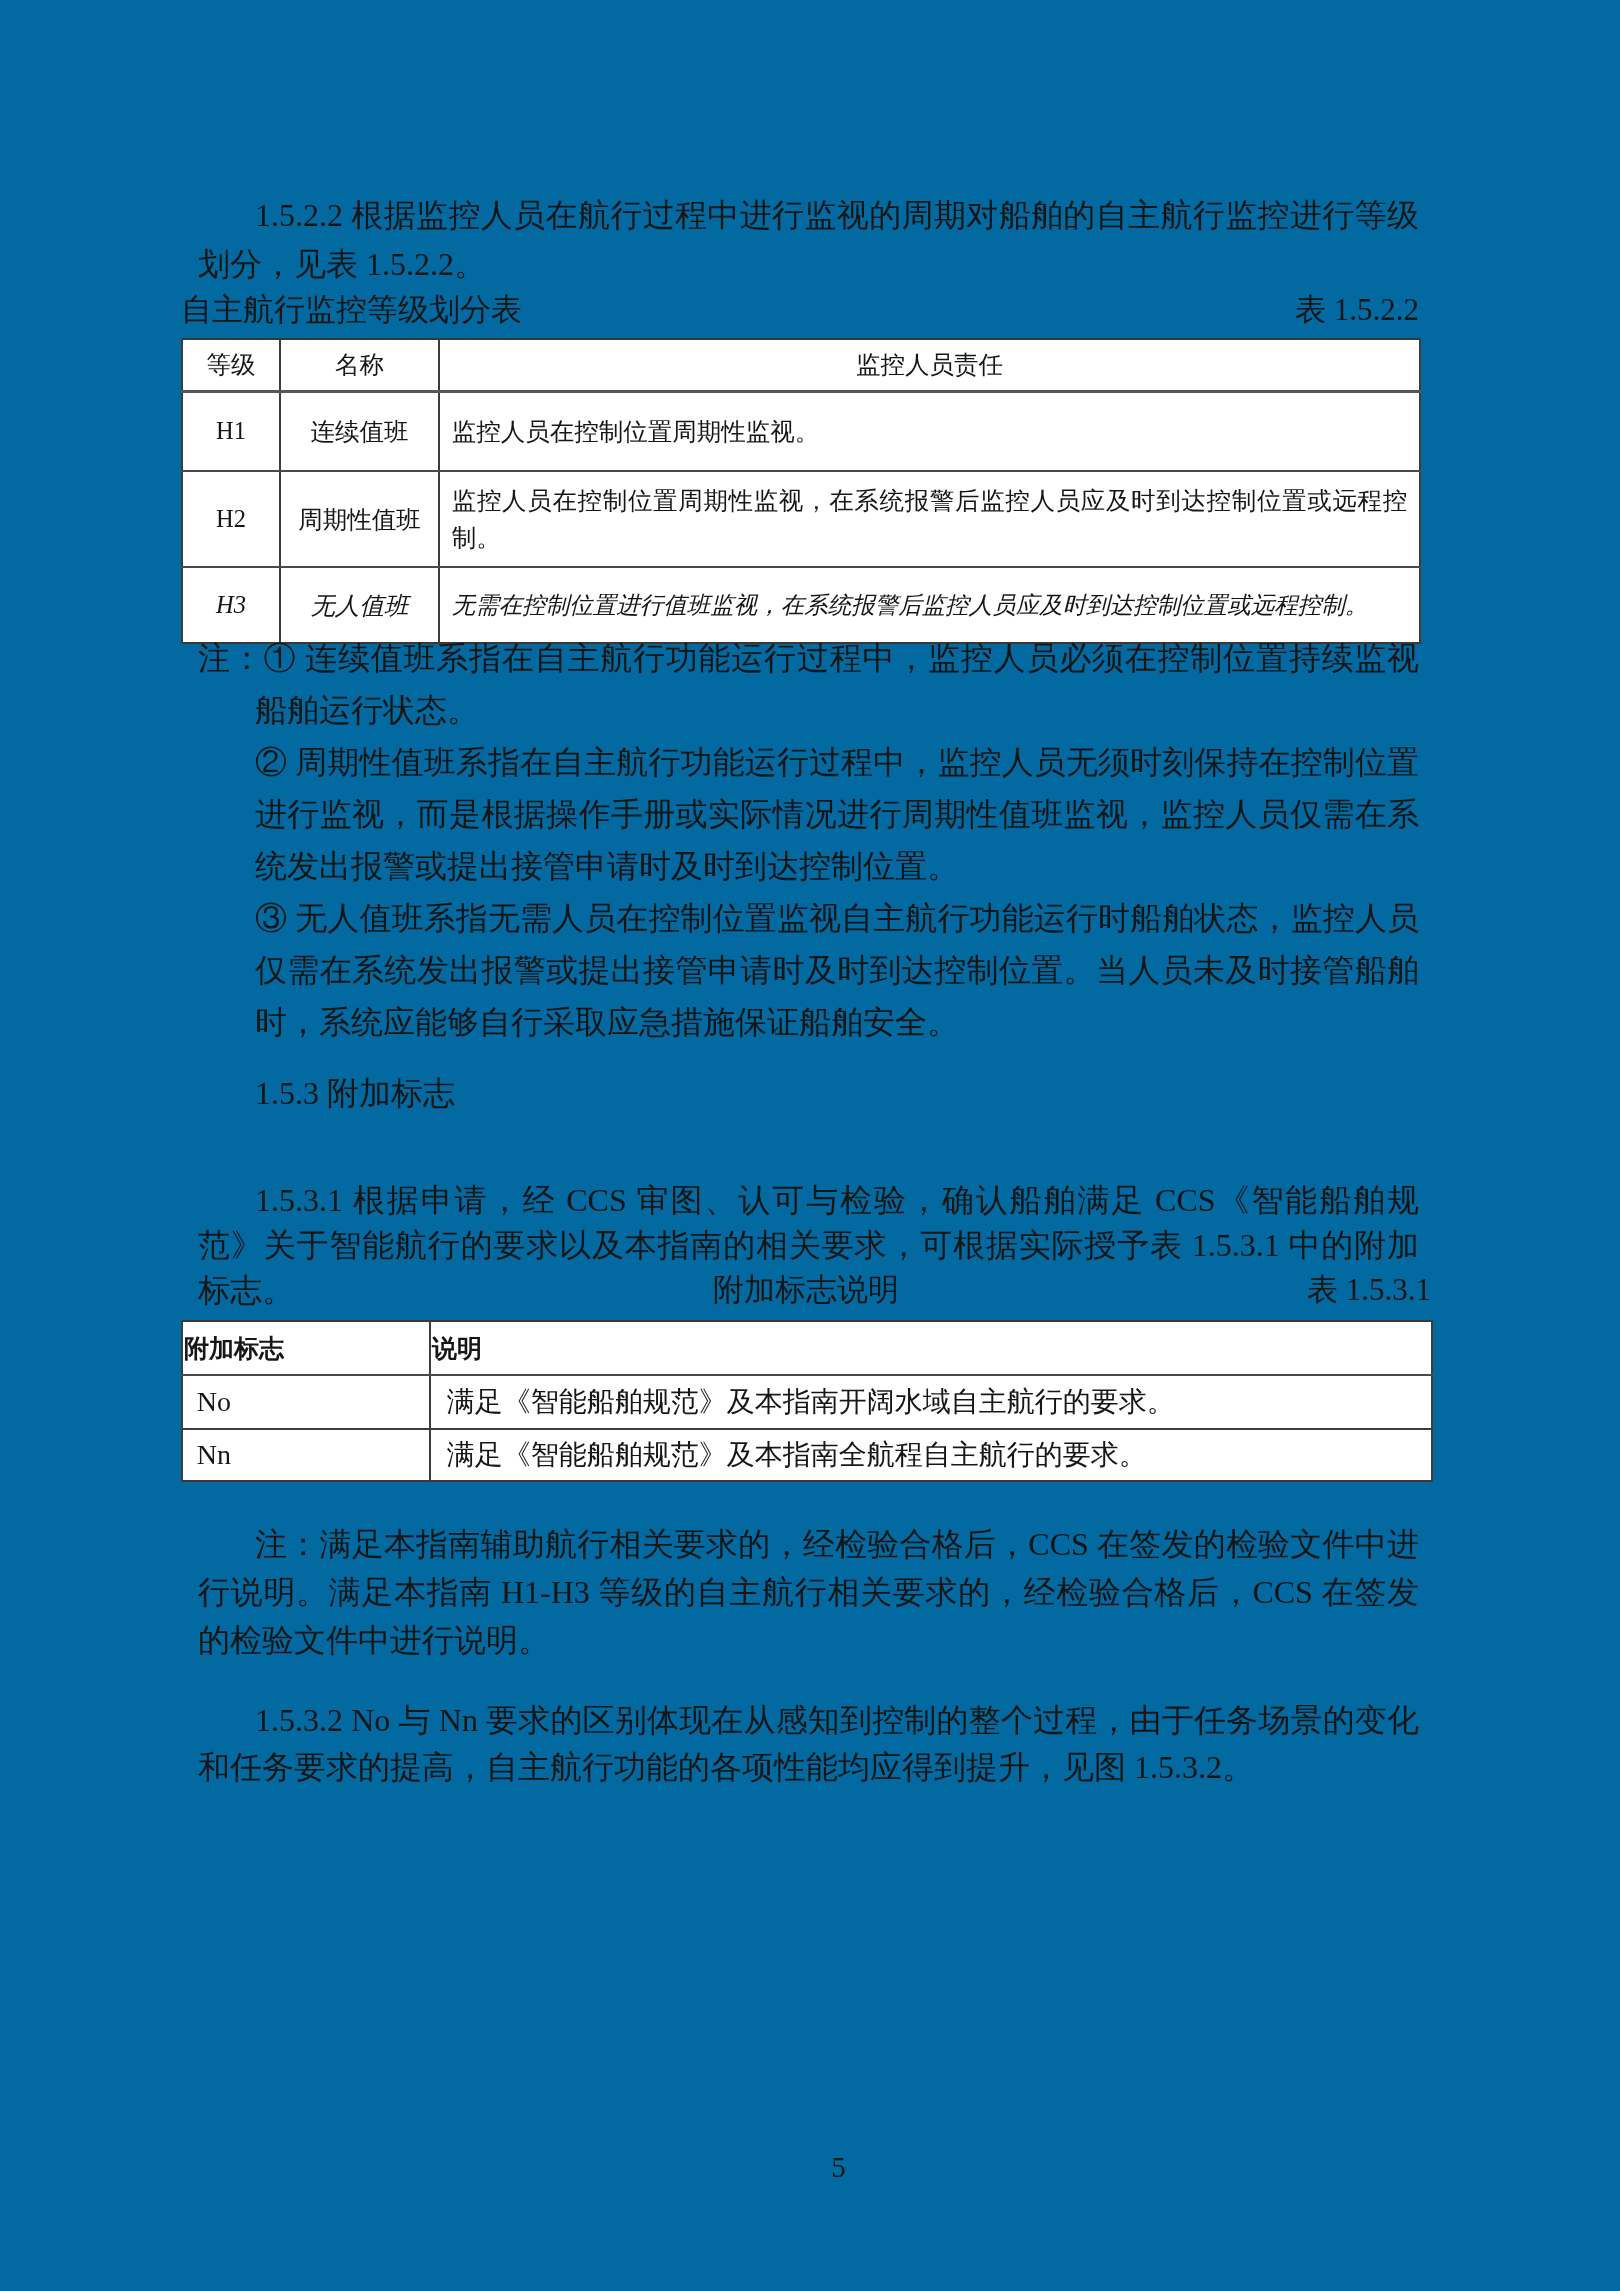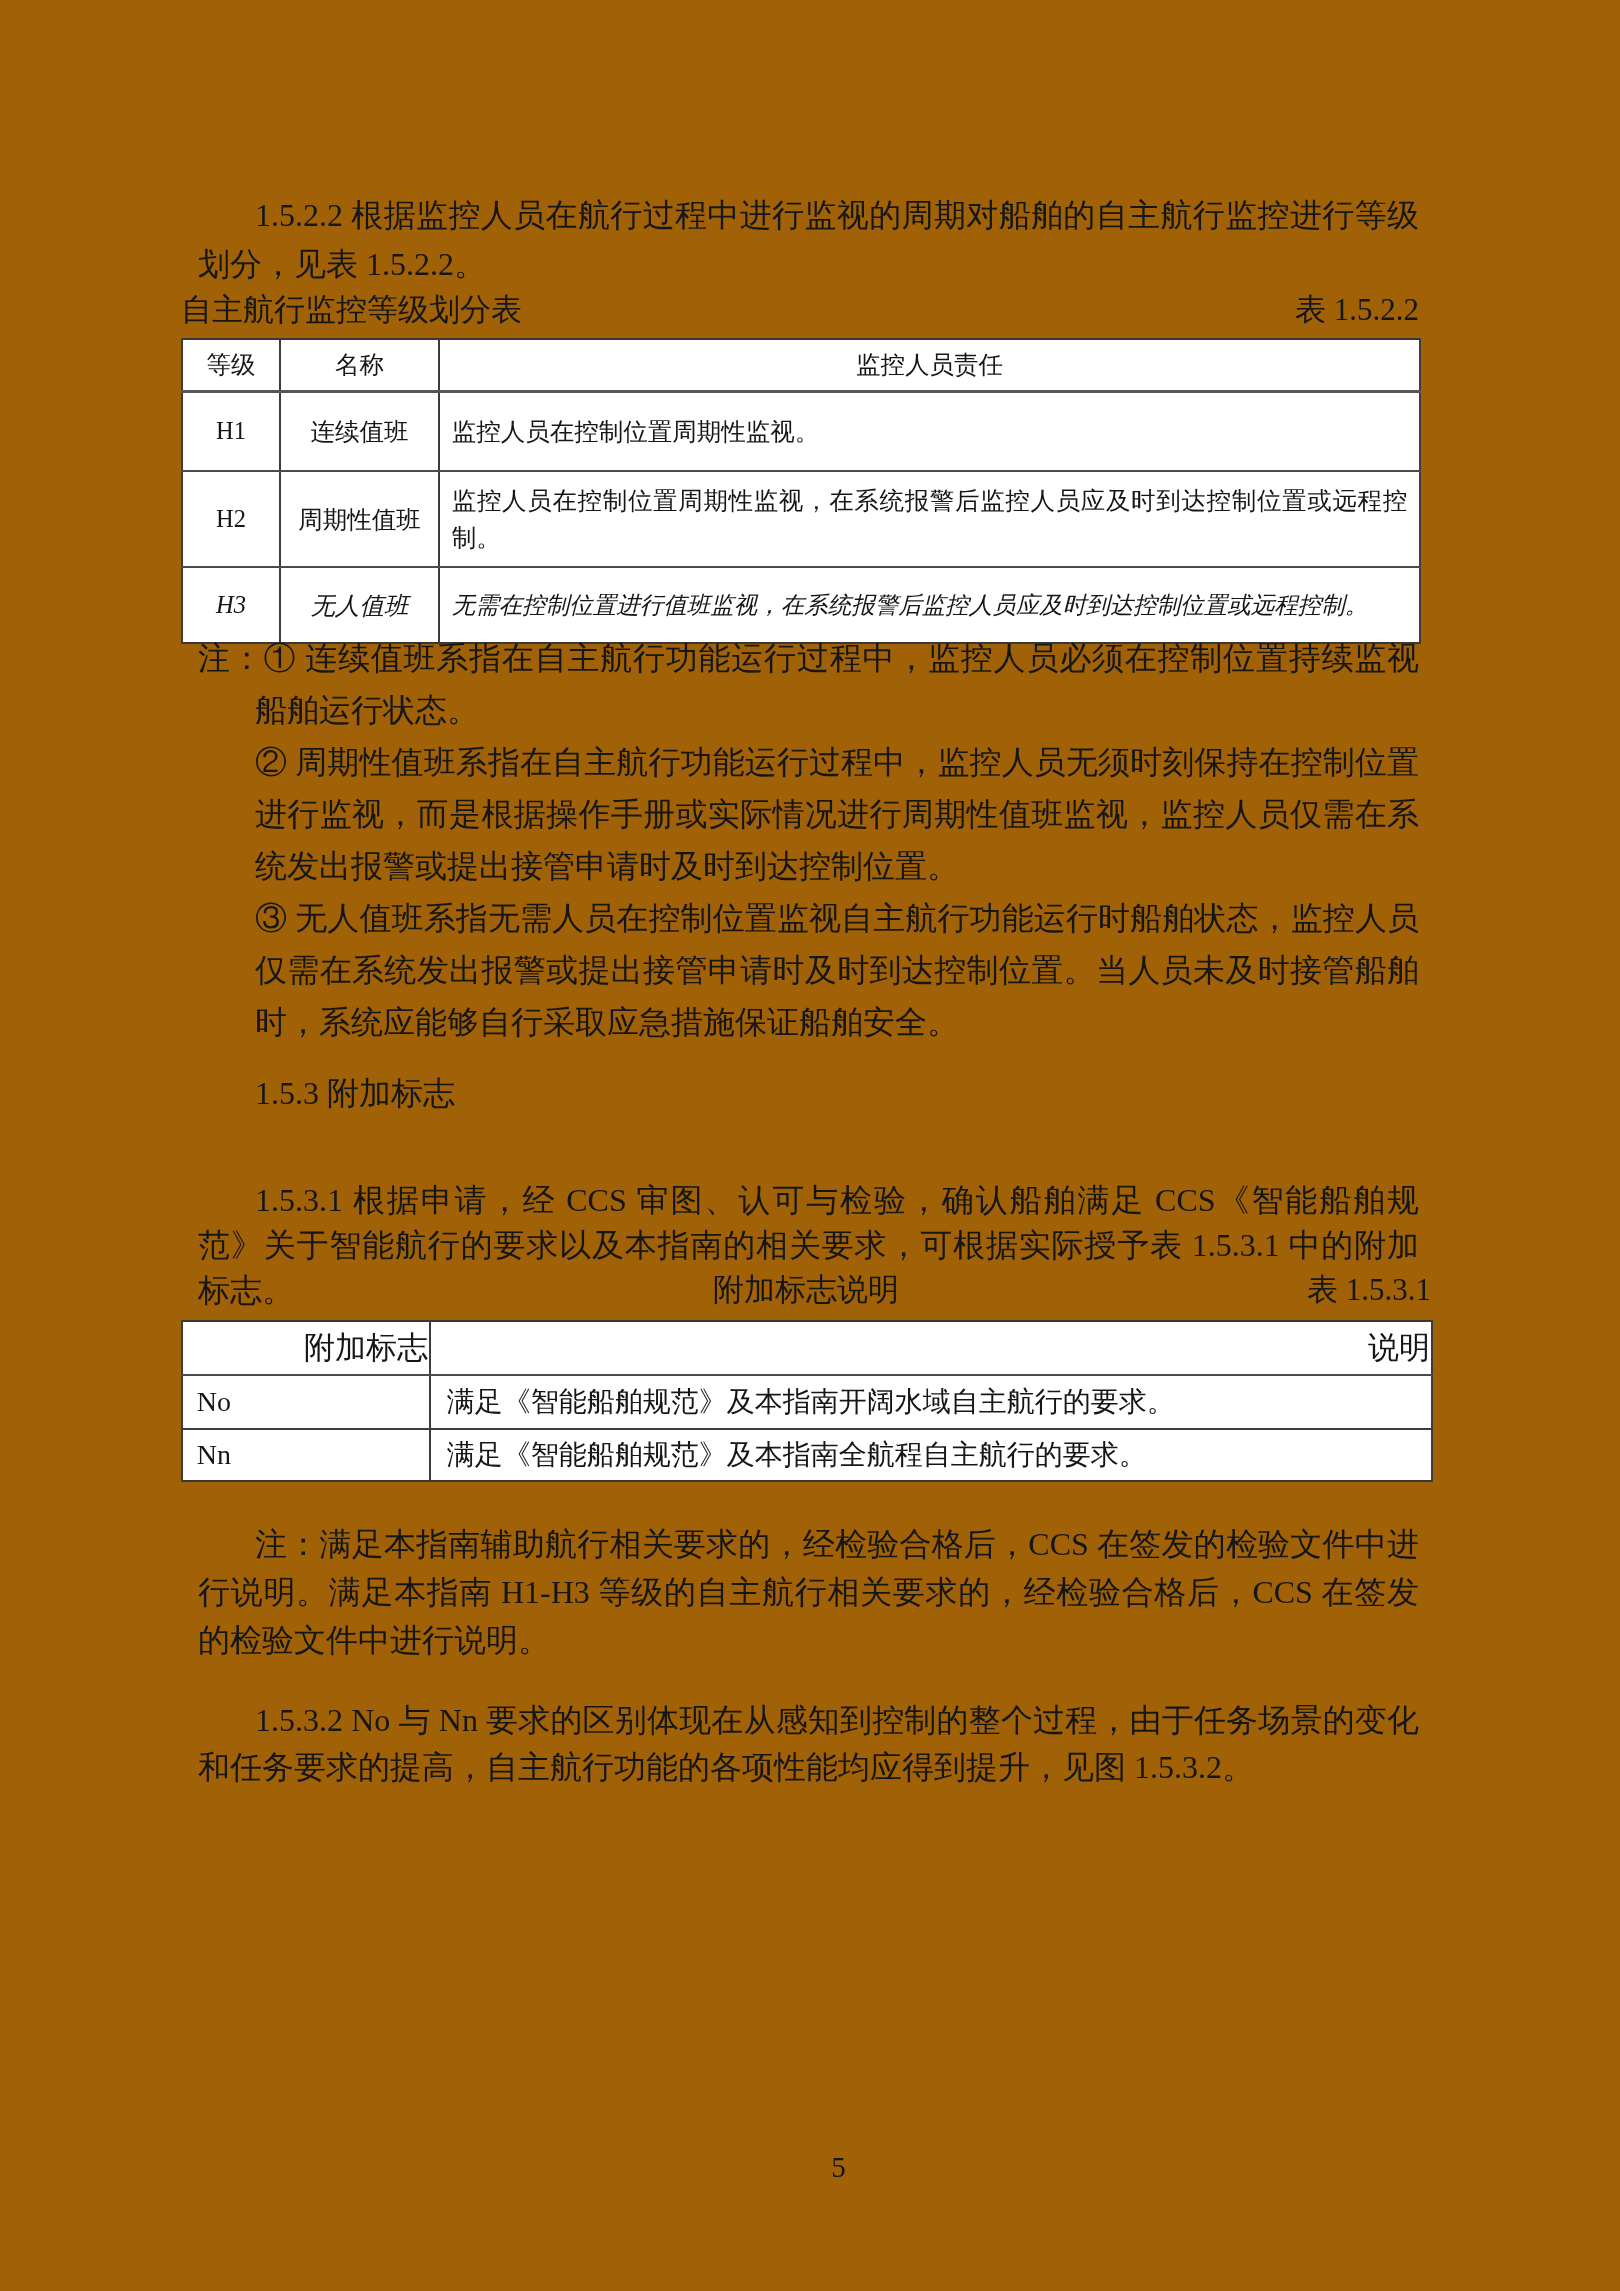--- a/index.html
+++ b/index.html
@@ -5,21 +5,21 @@
   html, body { margin: 0; padding: 0; }
   body {
     width: 1620px; height: 2292px;
     background: #e8e8e8;
     font-family: "Liberation Serif", "DejaVu Serif", serif;
     color: #161616;
   }
   .page {
     position: absolute; top: 0; left: 0;
     width: 1620px; height: 2292px;
-    background: #a16207;
+    background: #0369a1;
     overflow: hidden;
   }
   .para {
     position: absolute; left: 198px; width: 1221px;
     font-size: 32px; line-height: 49px;
     text-align: justify;
   }
   .indent { text-indent: 57px; }
 
   #p1522 { top: 159px; }
@@ -44,21 +44,21 @@
   #table1 tr.r2 { height: 96px; }
   #table1 tr.r1 td, #table1 tr.r2 td { border-bottom: 2.9px solid #4a4a4a; margin-top: 22px; }
   #table1 tr.r3 { height: 76px; font-style: italic; }
   .c-level, .c-name { text-align: center; font-size: 24.5px; }
   .c-duty { font-size: 24.5px; line-height: 37px; padding: 0 11.8px; text-align: justify; }
   .c-duty.tight { font-size: 23.5px; }
 
   #table2 { left: 181px; top: 1320px; width: 1250px; border: 2.9px solid #383838; }
   #table2 th, #table2 td { border-left: 2px solid #3c3c3c; border-right: 2px solid #3c3c3c; overflow: hidden; }
   #table2 tr.hdr { height: 54px; }
-  #table2 tr.hdr th { border-bottom: 2.9px solid #4a4a4a; font-weight: normal; font-size: 31px; text-align: right; }
+  #table2 tr.hdr th { border-bottom: 2.9px solid #4a4a4a; font-weight: bold; font-size: 25px; text-align: left; }
   #table2 tr.m1 { height: 54px; }
   #table2 tr.m1 td { border-bottom: 2px solid #3c3c3c; }
   #table2 tr.m2 { height: 52px; }
   .c-mark { font-size: 28px; padding-left: 13.7px; text-align: left; }
   .c-desc { font-size: 28px; padding-left: 15.7px; text-align: left; }
 
   #notes1 {
     position: absolute; left: 198px; top: 632px; width: 1221px;
     font-size: 32px; line-height: 52px; text-align: justify;
   }

